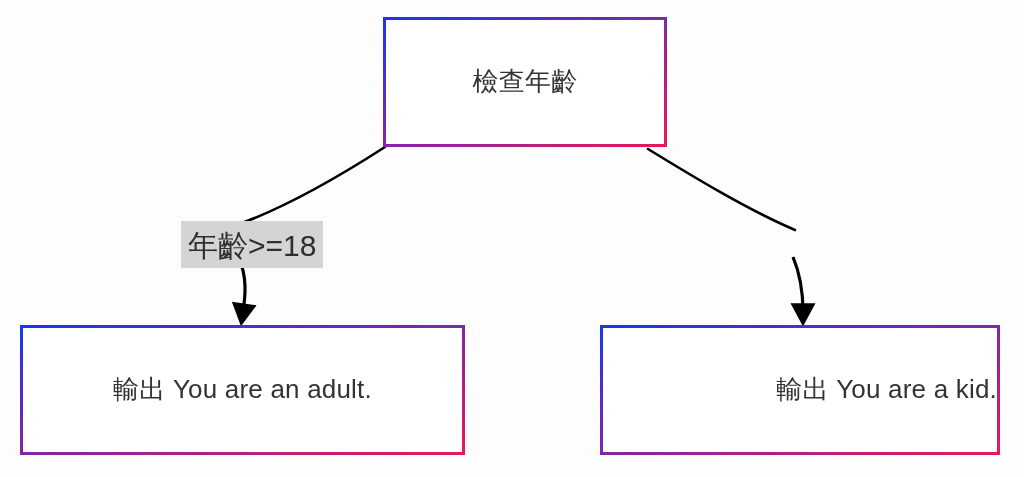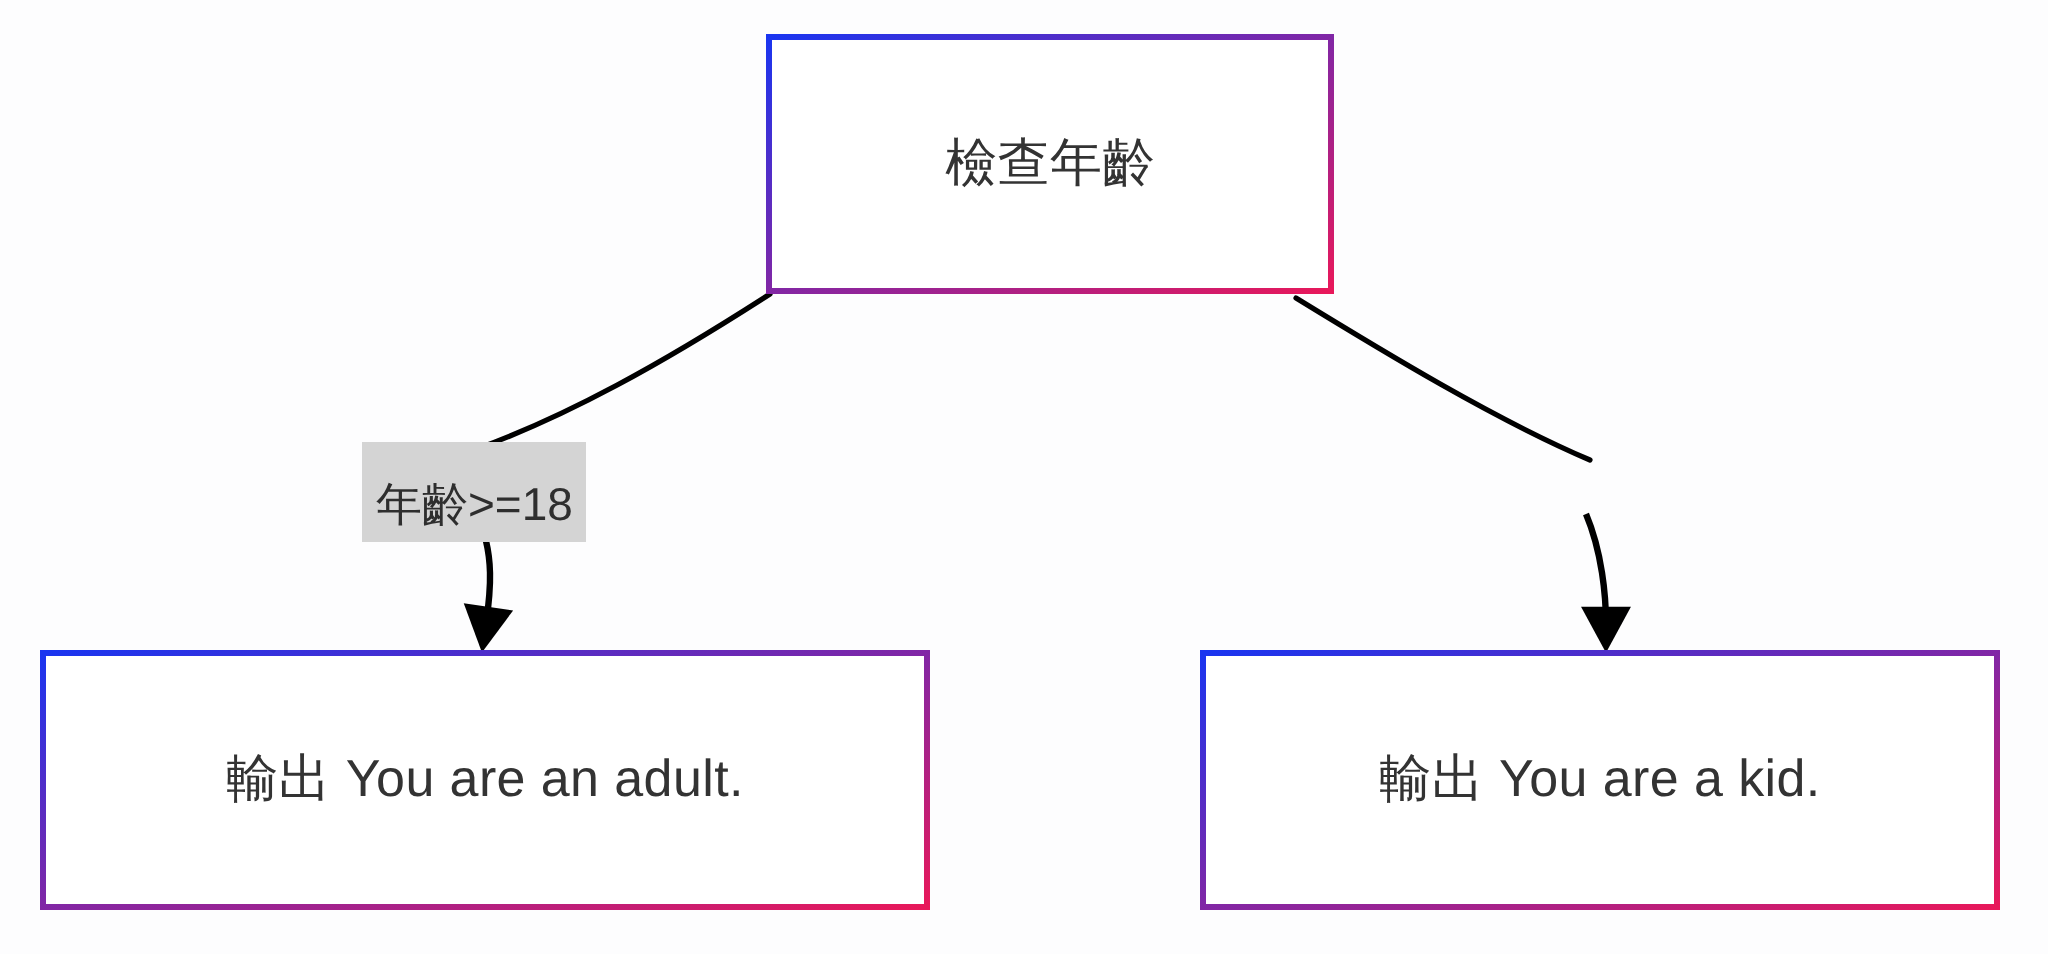--- a/index.html
+++ b/index.html
@@ -41,23 +41,23 @@
 
   #node-check { left:383px; top:17px; width:284px; height:130px; }
   #node-adult { left:20px;  top:325px; width:445px; height:130px; }
   #node-kid   { left:600px; top:325px; width:400px; height:130px; }
 
   
   .edge-label {
     position:absolute;
     background:#d4d4d4;
     color:#2e2e2e;
-    font-size:23px;
+    font-size:30px;
     line-height:1;
-    padding:20px 7px 7px 7px;
+    padding:10px 7px 7px 7px;
     white-space:nowrap;
     z-index:4;
   }
   #label-left  { left:181px; top:221px; }
   #label-right { left:750px; top:221px; }
 
   svg { position:absolute; left:0; top:0; overflow:visible; z-index:2; }
 </style>
 </head>
 <body>
@@ -97,21 +97,21 @@
     </div>
   </div>
 
   <div class="node" id="node-adult" style="background:transparent;box-shadow:none;">
     <div class="inner" style="background:transparent;justify-content:center;">
       <span class="txt">輸出 You are an adult.</span>
     </div>
   </div>
 
   <div class="node" id="node-kid" style="background:transparent;box-shadow:none;">
-    <div class="inner" style="background:transparent;">
+    <div class="inner" style="background:transparent;justify-content:flex-end;">
       <span class="txt">輸出 You are a kid.</span>
     </div>
   </div>
 
   <div class="edge-label" id="label-left">年齡&gt;=18</div>
 
 
 </div>
 
 </body></html>

